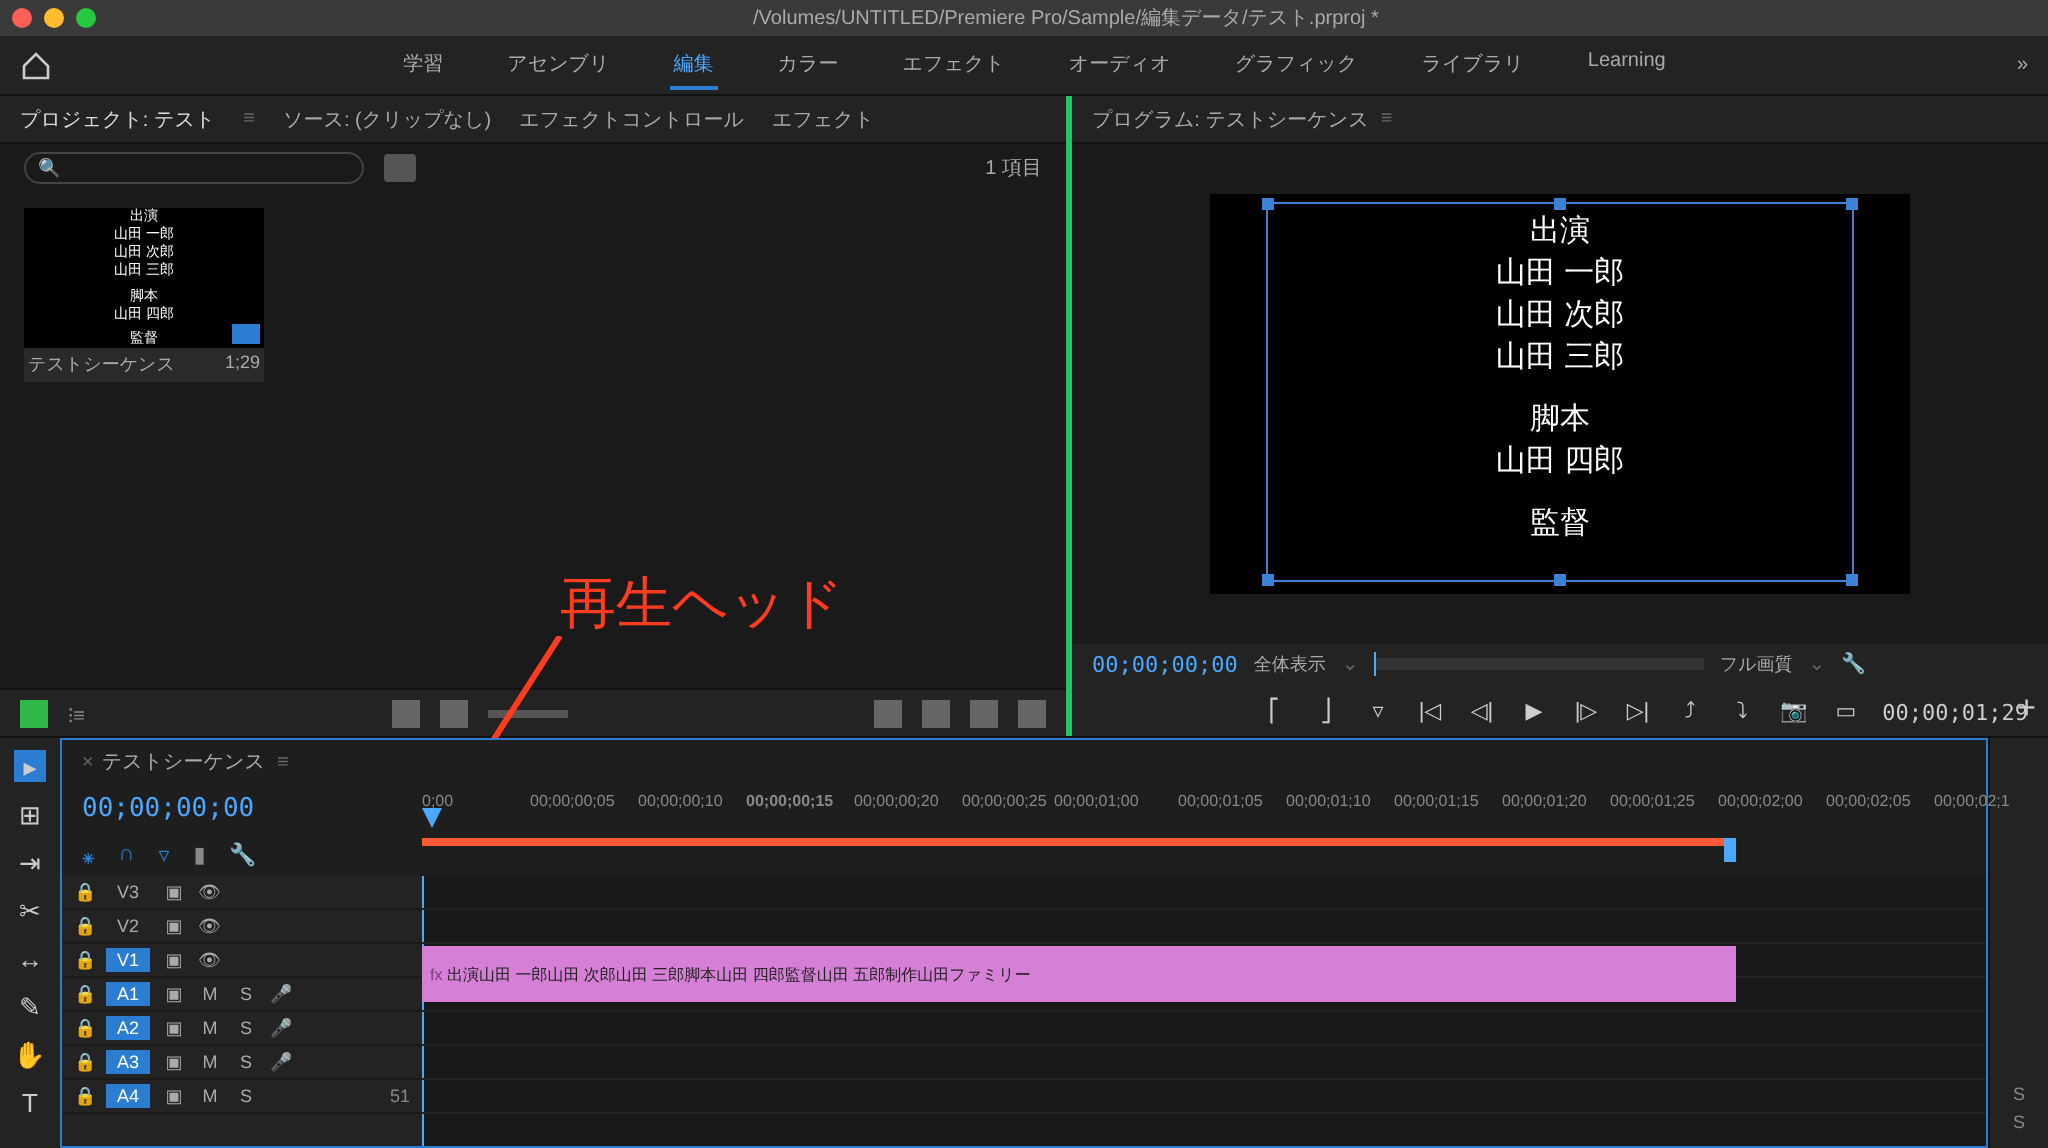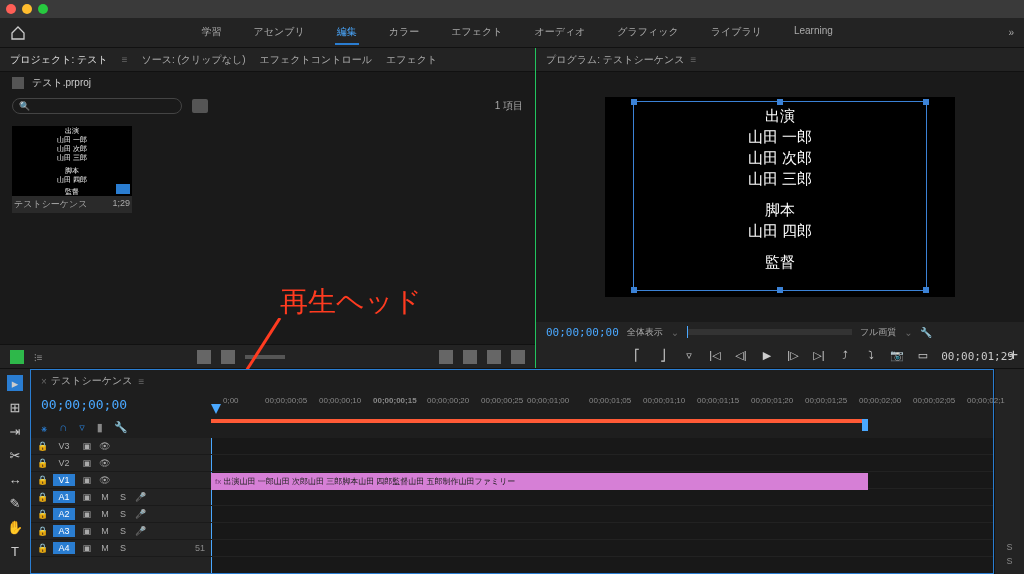--- a/index.html
+++ b/index.html
@@ -13,21 +13,21 @@
 .titlebar .title { flex: 1; text-align: center; color: #aaa; font-size: 10px; }
 
 
 .menubar { height: 30px; background: #232323; display: flex; align-items: center; padding: 0 10px; gap: 22px; border-bottom: 1px solid #111; }
 .menubar .home { width: 16px; height: 16px; }
 .workspace-item { color: #aaa; font-size: 10px; cursor: pointer; padding: 4px 2px; }
 .workspace-item.active { color: #4aa8ff; border-bottom: 2px solid #2a7dd1; }
 
 
 .upper { display: flex; height: 320px; }
-.left-col { width: 536px; display: flex; flex-direction: column; border-right: 1px solid #22c55e; }
+.left-col { width: 536px; display: flex; flex-direction: column; border-right: 3px solid #22c55e; }
 .right-col { flex: 1; display: flex; flex-direction: column; }
 
 .panel-tabs { height: 24px; background: #232323; display: flex; align-items: center; gap: 14px; padding: 0 10px; color: #aaa; font-size: 10px; border-bottom: 1px solid #111; }
 .panel-tab { cursor: pointer; }
 .panel-tab.active { color: #ddd; }
 
 .project-row { height: 22px; display: flex; align-items: center; padding: 0 12px; gap: 8px; }
 .proj-icon { width: 12px; height: 12px; background: #555; }
 .search-row { height: 24px; display: flex; align-items: center; padding: 0 12px; gap: 10px; justify-content: space-between; }
 .search-box { width: 170px; height: 16px; background: #1a1a1a; border: 1px solid #444; border-radius: 8px; display: flex; align-items: center; padding: 0 6px; color: #888; }
@@ -89,34 +89,35 @@
 .track-head { height: 17px; display: flex; align-items: center; gap: 6px; padding: 0 6px; border-bottom: 1px solid #1a1a1a; font-size: 9px; color: #aaa; }
 .track-head .lock { width: 10px; }
 .track-head .lbl { width: 22px; text-align: center; padding: 1px 2px; }
 .track-head .lbl.sel { background: #2a7dd1; color: #fff; }
 .track-head .eye, .track-head .m, .track-head .s, .track-head .mic { width: 12px; text-align: center; }
 
 .track-lanes { flex: 1; background: #181818; position: relative; }
 .lane { height: 17px; border-bottom: 1px solid #222; position: relative; }
 .playhead-line { position: absolute; left: 0; top: 0; bottom: 0; width: 1px; background: #4aa8ff; }
 .preview-bar { position: absolute; top: -8px; left: 0; height: 4px; background: #ff5a36; }
-.clip { position: absolute; top: 1px; height: 17px; display: flex; align-items: center; padding: 0 4px; font-size: 8px; overflow: hidden; white-space: nowrap; }
+.clip { position: absolute; top: 1px; height: 28px; display: flex; align-items: center; padding: 0 4px; font-size: 8px; overflow: hidden; white-space: nowrap; }
 .clip.title { background: #d67fd6; color: #222; }
 
 .tl-right { width: 30px; background: #232323; border-left: 1px solid #111; display:flex; flex-direction:column; align-items:center; justify-content:flex-end; padding-bottom:8px; gap:4px; font-size:9px; color:#888;}
 </style>
 </head>
 <body>
 
 <div class="titlebar">
   <div class="win-dots">
     <div class="win-dot r"></div>
     <div class="win-dot y"></div>
     <div class="win-dot g"></div>
   </div>
+  <div class="title">/Volumes/UNTITLED/Premiere Pro/Sample/編集データ/テスト.prproj *</div>
 </div>
 
 <div class="menubar">
   <div class="home">
     <svg viewBox="0 0 16 16" width="16" height="16">
         <path d="M2 8 L8 2 L14 8 L14 14 L2 14 Z" fill="none" stroke="#ccc" stroke-width="1.3"></path>
       </svg>
   </div>
   <div style="flex:1; display:flex; justify-content:center; gap:28px;">
     <span class="workspace-item">学習</span>
@@ -133,24 +134,20 @@
 </div>
 
 <div class="upper" style="position:relative;">
   <div class="left-col">
     <div class="panel-tabs">
       <span class="panel-tab active">プロジェクト: テスト</span>
       <span style="color:#666;">≡</span>
       <span class="panel-tab">ソース: (クリップなし)</span>
       <span class="panel-tab">エフェクトコントロール</span>
       <span class="panel-tab">エフェクト</span>
-    </div>
-    <div class="project-row">
-      <div class="proj-icon"></div>
-      <span>テスト.prproj</span>
     </div>
     <div class="search-row">
       <div class="search-box">
           <span style="font-size:9px;">🔍</span>
         </div>
       <div class="bin-icon"></div>
       <span class="count">1 項目</span>
     </div>
     <div class="bins-area">
       <div class="thumb">
@@ -274,21 +271,21 @@
       <span style="color:#666; margin-right:4px;">×</span>
       <span>テストシーケンス</span>
       <span style="margin-left:6px; color:#666;">≡</span>
     </div>
     <div class="seq-row2">
       <div class="seq-left">
           <span class="seq-tc">00;00;00;00</span>
         </div>
       <div class="seq-ruler" id="ruler">
         <div class="playhead-marker"></div>
-      <span class="tick" style="left: 12px;">0;00</span>
+      <span class="tick" style="left: 0px;">0;00</span>
           <span class="tick" style="left: 54px;">00;00;00;05</span>
           <span class="tick" style="left: 108px;">00;00;00;10</span>
           <span class="tick" style="left: 162px; font-weight: bold;">00;00;00;15</span>
           <span class="tick" style="left: 216px;">00;00;00;20</span>
           <span class="tick" style="left: 270px;">00;00;00;25</span>
           <span class="tick" style="left: 316px;">00;00;01;00</span>
           <span class="tick" style="left: 378px;">00;00;01;05</span>
           <span class="tick" style="left: 432px;">00;00;01;10</span>
           <span class="tick" style="left: 486px;">00;00;01;15</span>
           <span class="tick" style="left: 540px;">00;00;01;20</span>

